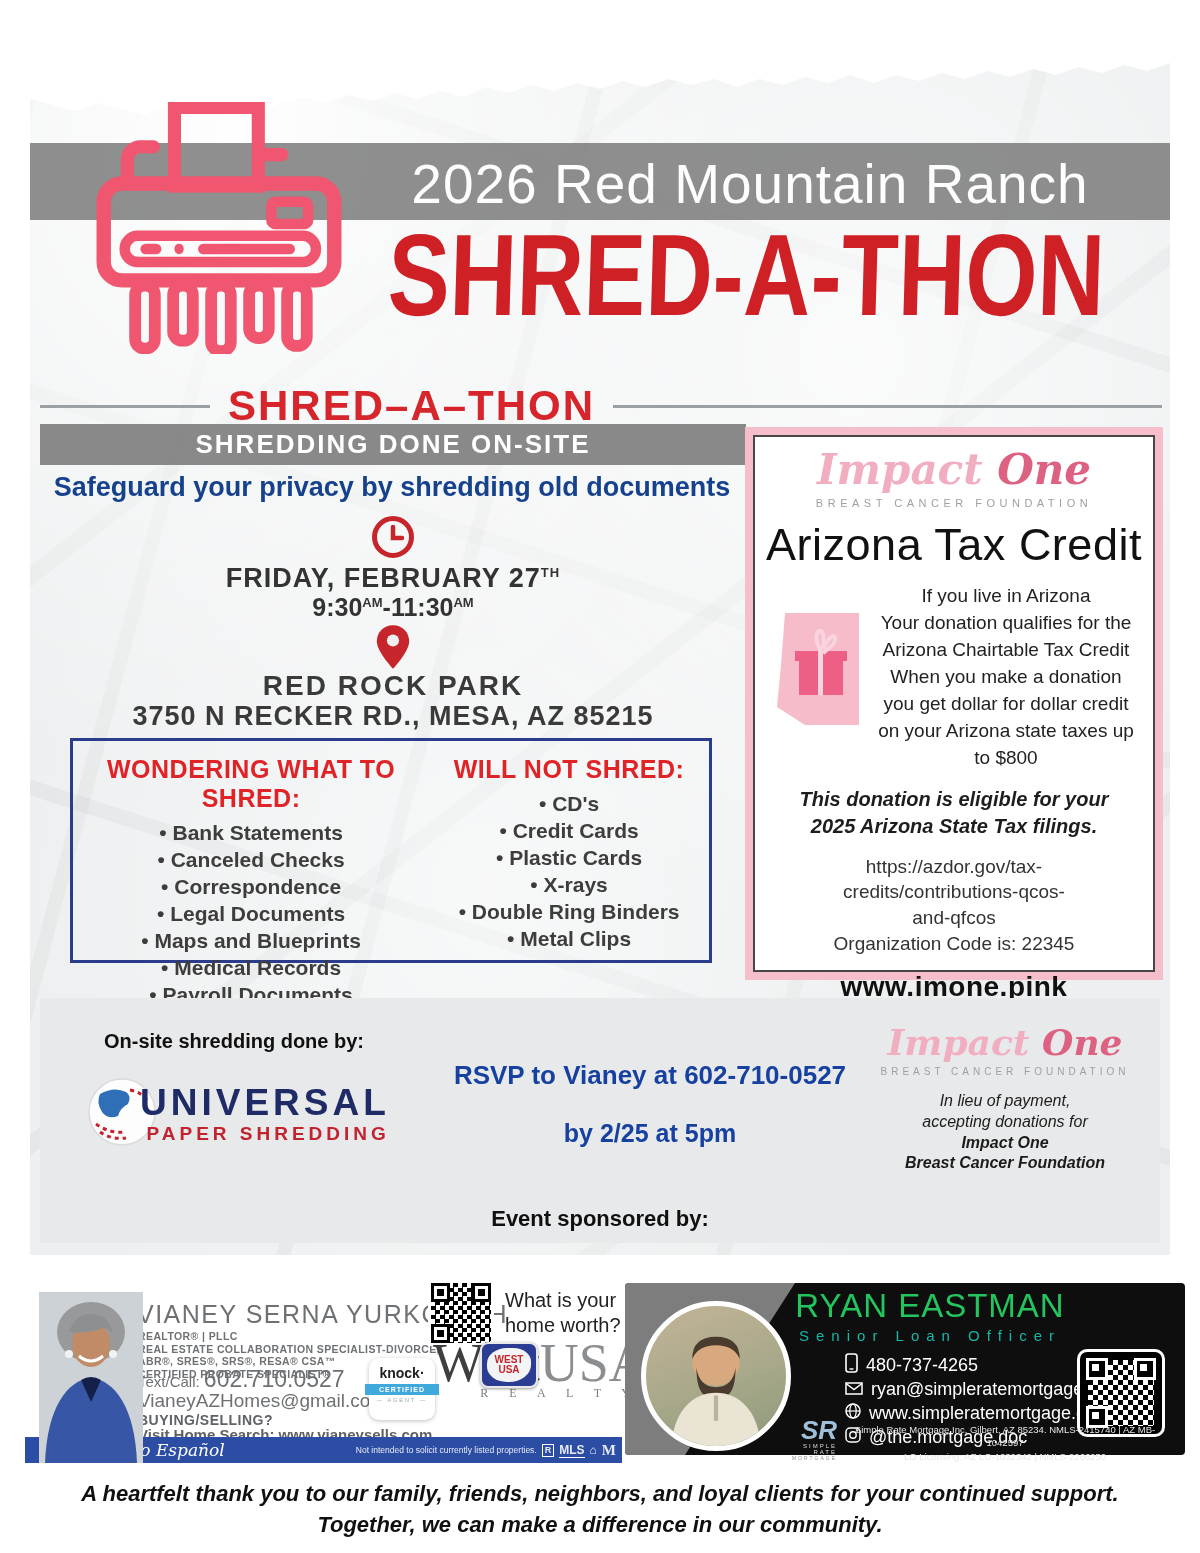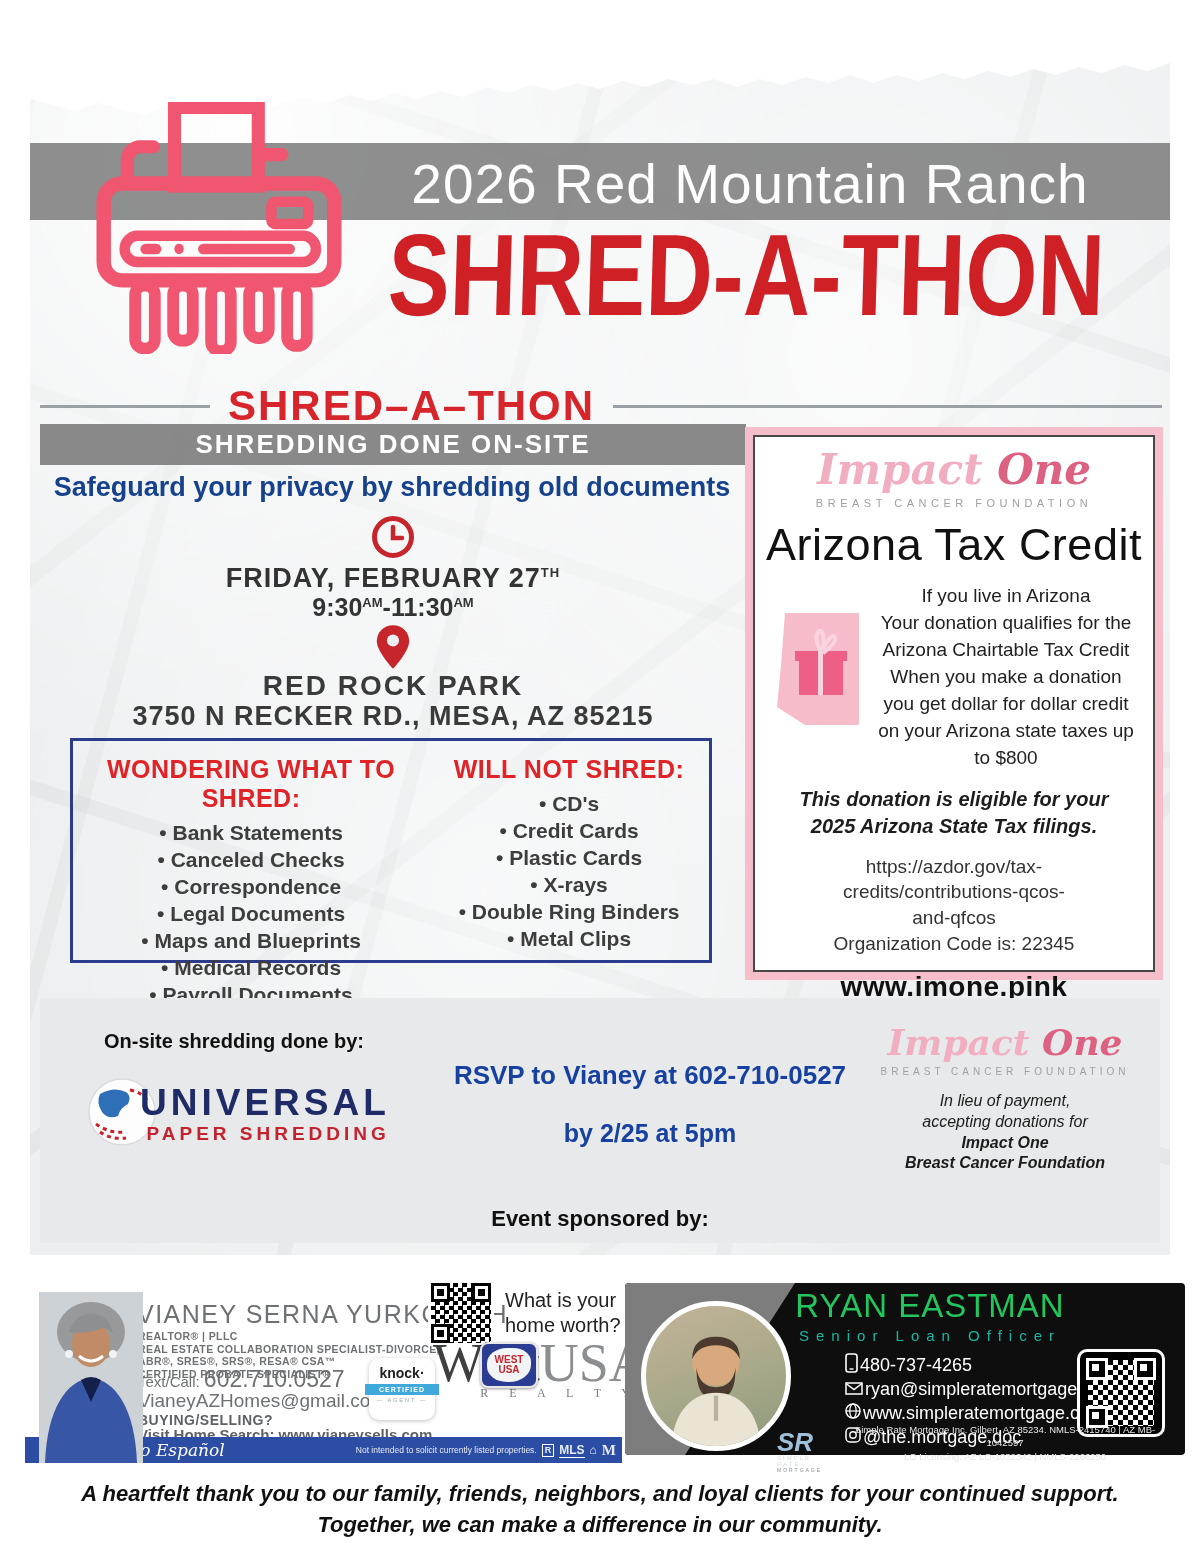--- a/index.html
+++ b/index.html
@@ -119,33 +119,33 @@
   .m-serif{font-family:"Liberation Serif",serif;font-size:15px;font-weight:bold;}
   
   .rc{position:absolute;left:625px;top:1283px;width:560px;height:172px;background:#0e0e0e;border-radius:4px;}
   .rc-gray{position:absolute;left:0;top:0;width:170px;height:172px;background:#7d7d7d;
     clip-path:polygon(0 0,170px 0,60px 172px,0 172px);border-radius:4px 0 0 4px;}
   .rc-photo{position:absolute;left:16px;top:18px;width:140px;height:140px;border-radius:50%;border:5px solid #fff;overflow:hidden;
     background:linear-gradient(160deg,#c3b497 0%,#a8a88a 55%,#8c9a7a 100%);}
   .rc-name{position:absolute;left:165px;top:4px;width:280px;text-align:center;color:#22c55e;font-size:33px;font-weight:normal;letter-spacing:1px;}
   .rc-title{position:absolute;left:165px;top:44px;width:280px;text-align:center;color:#14b8a6;font-size:15px;letter-spacing:7px;}
   .rc-rows{position:absolute;left:220px;top:70px;}
-  .rc-row{display:flex;align-items:center;gap:2px;height:24px;color:#fff;font-size:18px;}
+  .rc-row{display:flex;align-items:center;gap:8px;height:24px;color:#fff;font-size:18px;}
   .rc-google{position:absolute;left:452px;top:-16px;width:106px;height:96px;background:#fff;
     border-radius:48% 52% 55% 45% / 60% 62% 38% 40%;display:flex;flex-direction:column;align-items:center;justify-content:center;
     box-shadow:0 0 0 1px #d8c98f inset;}
   .gword{font-size:26px;font-weight:bold;line-height:1;}
   .gl-b{color:#4285F4;} .gl-r{color:#EA4335;} .gl-y{color:#FBBC05;} .gl-g{color:#34A853;}
   .grev{font-size:10px;color:#777;margin-top:2px;}
   .gstars{color:#f5a623;font-size:9px;letter-spacing:1px;}
   .rc-qr{position:absolute;left:452px;top:66px;width:88px;height:88px;background:#000;border:3px solid #fff;border-radius:10px;padding:5px;box-sizing:border-box;}
   .rc-qr .modsd{position:absolute;inset:8px;background:repeating-conic-gradient(#fff 0% 25%,#000 0% 50%) 0 0/10px 10px;}
   .finder-w{position:absolute;width:16px;height:16px;border:3px solid #fff;background:#000;}
   .finder-w::after{content:"";position:absolute;left:3px;top:3px;width:7px;height:7px;background:#fff;}
-  .rc-sr{position:absolute;left:152px;top:134px;width:60px;text-align:left;margin-top:12px;}
+  .rc-sr{position:absolute;left:152px;top:134px;width:60px;text-align:right;}
   .sr-mark{font-size:26px;font-weight:bold;font-style:italic;color:#9fc0d8;line-height:1;}
   .sr-sub1{font-size:6px;color:#d7dde2;letter-spacing:2px;}
   .sr-sub2{font-size:5px;color:#8a8f94;letter-spacing:2px;}
   .rc-fine{position:absolute;left:212px;top:140px;width:336px;text-align:center;color:#e6e6e6;font-size:9.5px;line-height:1.4;}
   
   .thanks{position:absolute;left:0;top:1479px;width:100%;text-align:center;font-size:22px;font-weight:bold;font-style:italic;color:#101010;line-height:1.4;}
   .ic{display:inline-block;vertical-align:middle;}
 </style>
 </head>
 <body>

